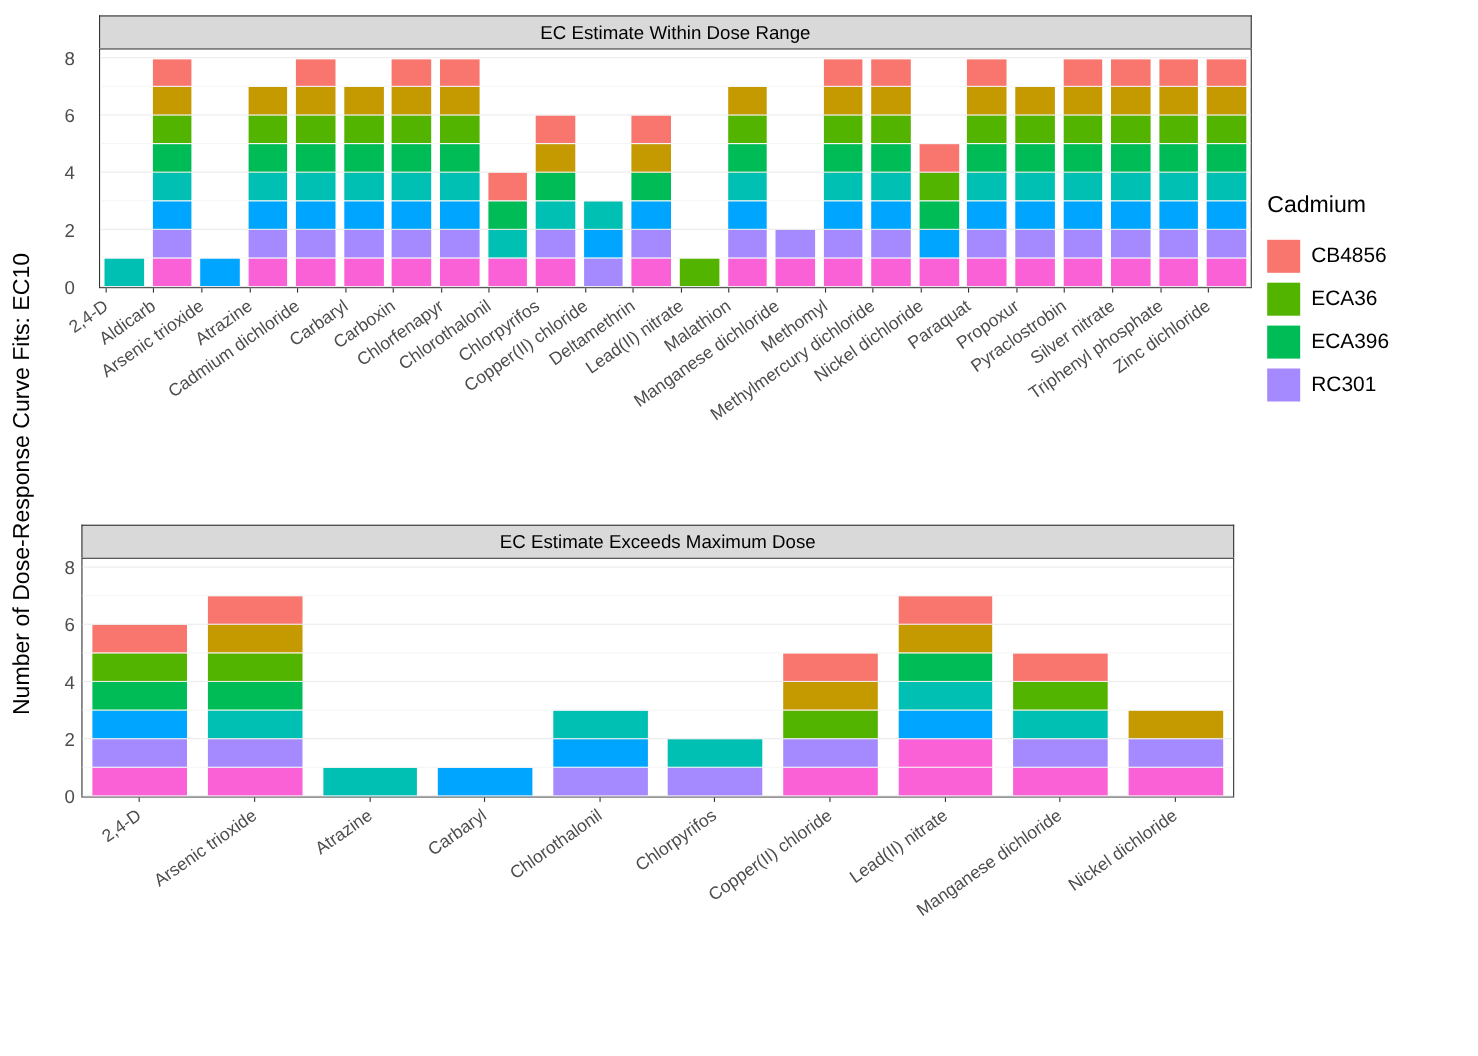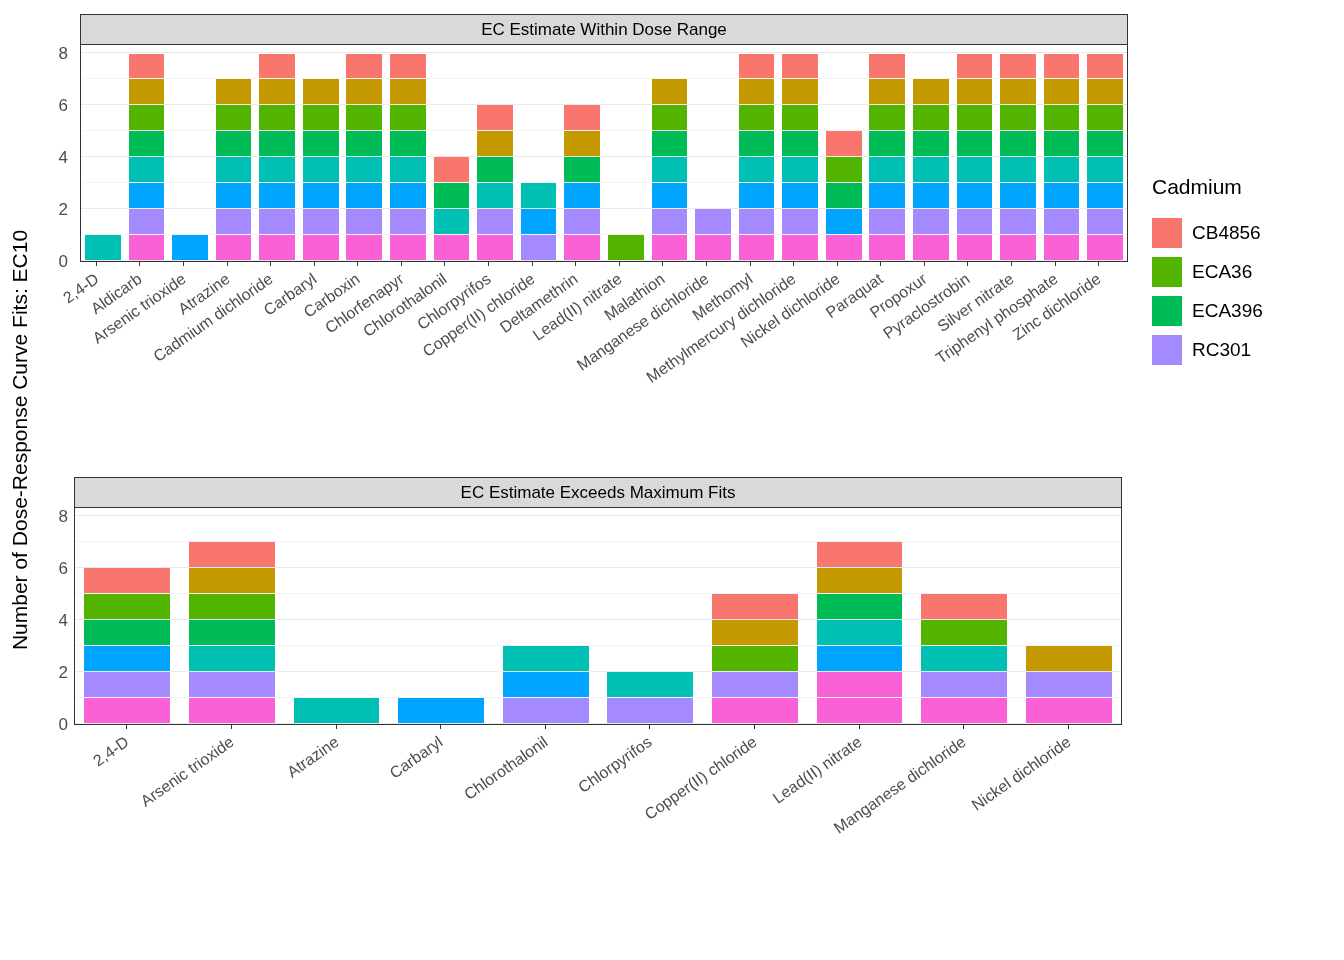--- a/index.html
+++ b/index.html
@@ -162,21 +162,21 @@
 </style>
 </head>
 <body>
 
 <div class="page">
 
   <div id="y-axis-title">
     <span>Number of Dose-Response Curve Fits: EC10</span>
   </div>
 
-  <div class="panel" id="panel-1" style="left:80px; top:14px; width:1048px; height:248px;">
+  <div class="panel" id="panel-1" style="left:90px; top:14px; width:1048px; height:248px;">
     <div class="strip">EC Estimate Within Dose Range</div>
     <div class="plot-area" id="plot-1" style="height:218px;">
       <div class="bars" id="bars-1">
           <div class="bar" style="left: 3.9225px; width: 35.7383px; height: 25.9524px;">
             <div class="seg" style="height: 100%; background: rgb(0, 192, 179);"></div>
           </div>
           <div class="bar" style="left: 47.5058px; width: 35.7383px; height: 207.619px;">
             <div class="seg" style="height: 12.5%; background: rgb(251, 97, 215);"></div>
             <div class="seg" style="height: 12.5%; background: rgb(165, 138, 255);"></div>
             <div class="seg" style="height: 12.5%; background: rgb(0, 165, 255);"></div>
@@ -430,21 +430,21 @@
       <div class="x-label" style="left: 889.458px; top: 8px; transform: translateX(-100%) rotate(-35deg); transform-origin: 100% 0px;">Pyraclostrobin</div>
       <div class="x-tick-mark" style="left: 937.042px;"></div>
       <div class="x-label" style="left: 933.042px; top: 8px; transform: translateX(-100%) rotate(-35deg); transform-origin: 100% 0px;">Silver nitrate</div>
       <div class="x-tick-mark" style="left: 980.625px;"></div>
       <div class="x-label" style="left: 976.625px; top: 8px; transform: translateX(-100%) rotate(-35deg); transform-origin: 100% 0px;">Triphenyl phosphate</div>
       <div class="x-tick-mark" style="left: 1024.21px;"></div>
       <div class="x-label" style="left: 1020.21px; top: 8px; transform: translateX(-100%) rotate(-35deg); transform-origin: 100% 0px;">Zinc dichloride</div>
     </div>
 
   <div class="panel" id="panel-2" style="left:74px; top:477px; width:1048px; height:248px;">
-    <div class="strip">EC Estimate Exceeds Maximum Fits</div>
+    <div class="strip">EC Estimate Exceeds Maximum Dose</div>
     <div class="plot-area" id="plot-2" style="height:218px;">
       <div class="bars" id="bars-2">
           <div class="bar" style="left: 9.414px; width: 85.772px; height: 155.714px;">
             <div class="seg" style="height: 16.6667%; background: rgb(251, 97, 215);"></div>
             <div class="seg" style="height: 16.6667%; background: rgb(165, 138, 255);"></div>
             <div class="seg" style="height: 16.6667%; background: rgb(0, 165, 255);"></div>
             <div class="seg" style="height: 16.6667%; background: rgb(0, 188, 86);"></div>
             <div class="seg" style="height: 16.6667%; background: rgb(83, 180, 0);"></div>
             <div class="seg" style="height: 16.6667%; background: rgb(248, 118, 109);"></div>
           </div>

